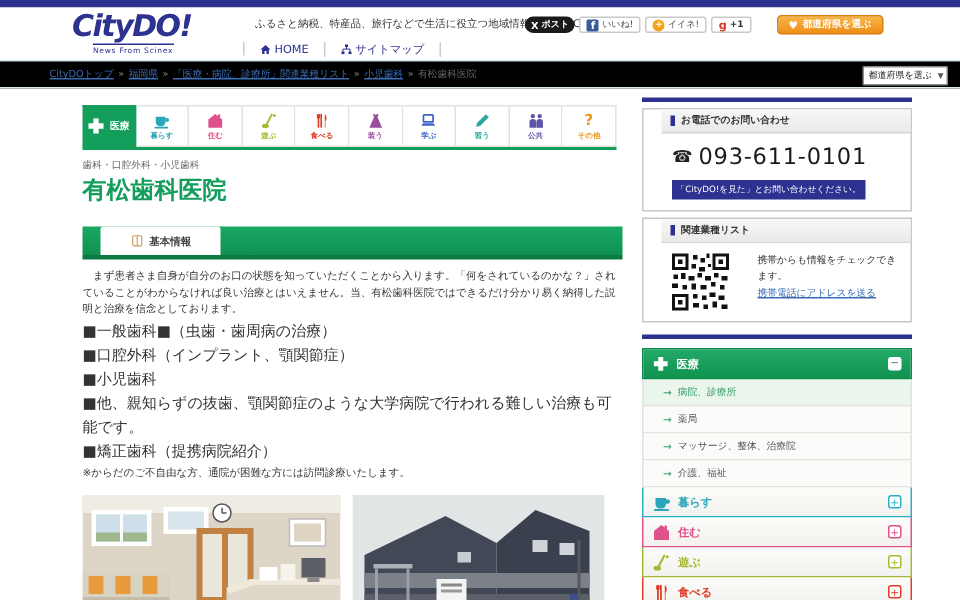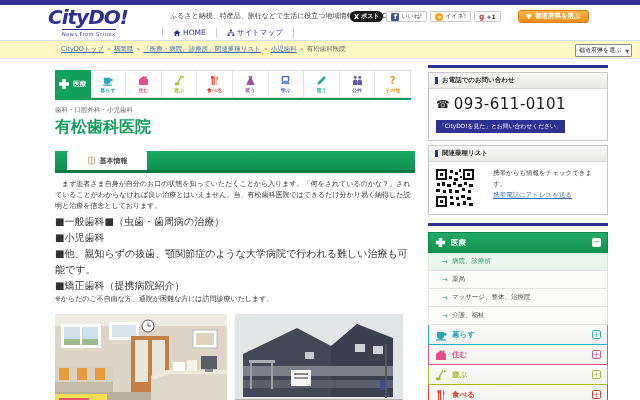--- a/index.html
+++ b/index.html
@@ -31,22 +31,22 @@
   .iineic { width:8px; height:8px; background:#f5a31c; color:#fff; font-weight:bold; font-size:6px;
     display:flex; align-items:center; justify-content:center; border-radius:4px; }
   .gic { color:#d5382c; font-weight:bold; font-size:7.5px; }
   .gp1 { color:#333; font-weight:bold; }
   .fav { margin-left:14px; height:13px; display:flex; align-items:center; gap:3px;
     background:linear-gradient(#f9b54a,#ef8e16); border:1px solid #d97f10; border-radius:3px;
     color:#fff; font-size:6.5px; font-weight:bold; padding:0 7px; cursor:pointer; }
   .heart { color:#fff; font-size:7px; }
 
   
-  .crumbbar { position:absolute; top:40px; left:0; width:640px; height:19px; background:#fef9c3;
-    border-top:1px solid #cfe5ee; border-bottom:1px solid #dcebf2; display:flex; align-items:center;padding-left:28px; }
+  .crumbbar { position:absolute; top:40px; left:0; width:640px; height:19px; background:#000000;
+    border-top:1px solid #cfe5ee; border-bottom:1px solid #dcebf2; display:flex; align-items:center; }
   .crumbs { margin-left:33px; font-size:6.5px; color:#666; white-space:nowrap; }
   .crumbs a { color:#3a6cb4; text-decoration:underline; cursor:pointer; }
   .crumbs .sep { margin:0 3px; color:#888; }
   .prefselect { position:absolute; right:8px; top:3px; width:57px; height:13px; background:#fff;
     border:1px solid #8a8a8a; border-radius:1px; display:flex; align-items:center;
     justify-content:space-between; padding:0 2px 0 3px; font-size:6px; color:#222; cursor:pointer; }
   .prefselect .arr { font-size:5px; color:#555; }
 
   
   .content { position:absolute; top:62px; left:0; width:640px; display:flex; }
@@ -86,21 +86,21 @@
   .para { margin-top:6px; font-size:7px; color:#333; line-height:1.55; text-indent:1em; }
   .dlist { margin-top:2px; list-style:none; }
   .dlist li { font-size:10px; color:#333; line-height:1.6; }
   .note { font-size:7px; color:#333; line-height:1.6; }
 
   .photos { margin-top:9px; display:flex; gap:8px; }
   .photo { display:block; }
 
   
   .sideline { margin-top:3px; height:3px; background:#2d3190; }
-  .sbox { margin-top:4px; border:1px solid #c8c8c8; background:#fff; }
+  .sbox { margin-top:4px; border:1px solid #c8c8c8; background:#fff;padding-left:12px; }
   .sbox-h { background:linear-gradient(#f8f8f8,#e9e9e7); border-bottom:1px solid #d5d5d3;
     padding:3px 6px; font-size:6.5px; font-weight:bold; color:#333; display:flex; align-items:center; }
   .dbar { width:3px; height:7px; border-left:1px solid #2d3190; border-right:2px solid #2d3190;
     margin-right:4px; }
   .phone-body { padding:6px 7px 7px; }
   .phonerow { display:flex; align-items:center; gap:4px; }
   .phoneic { font-size:11px; color:#222; }
   .phonenum { font-size:15px; color:#1a1a1a; letter-spacing:.5px; }
   .phonebadge { margin-top:4px; display:inline-block; background:#2d3190; color:#fff;
     font-size:5.8px; padding:2px 3px; }
@@ -274,20 +274,21 @@
               <rect x="2" y="1.5" width="8" height="9" rx="1" fill="#fff" stroke="#c89a5a"></rect>
               <line x1="6" y1="1.5" x2="6" y2="10.5" stroke="#c89a5a"></line>
             </svg>
           <span>基本情報</span>
         </div>
       </div>
 
       <p class="para">まず患者さま自身が自分のお口の状態を知っていただくことから入ります。「何をされているのかな？」されていることがわからなければ良い治療とはいえません。当、有松歯科医院ではできるだけ分かり易く納得した説明と治療を信念としております。</p>
       <ul class="dlist">
         <li>■一般歯科■（虫歯・歯周病の治療）</li>
+        <li>■口腔外科（インプラント、顎関節症）</li>
         <li>■小児歯科</li>
         <li>■他、親知らずの抜歯、顎関節症のような大学病院で行われる難しい治療も可能です。</li>
         <li>■矯正歯科（提携病院紹介）</li>
       </ul>
       <div class="note">※からだのご不自由な方、通院が困難な方には訪問診療いたします。</div>
 
       <div class="photos">
         <svg class="photo" width="172" height="100" viewBox="0 0 172 100">
           <rect width="172" height="100" fill="#ddd5c6"></rect>
           <rect width="172" height="12" fill="#efece4"></rect>

